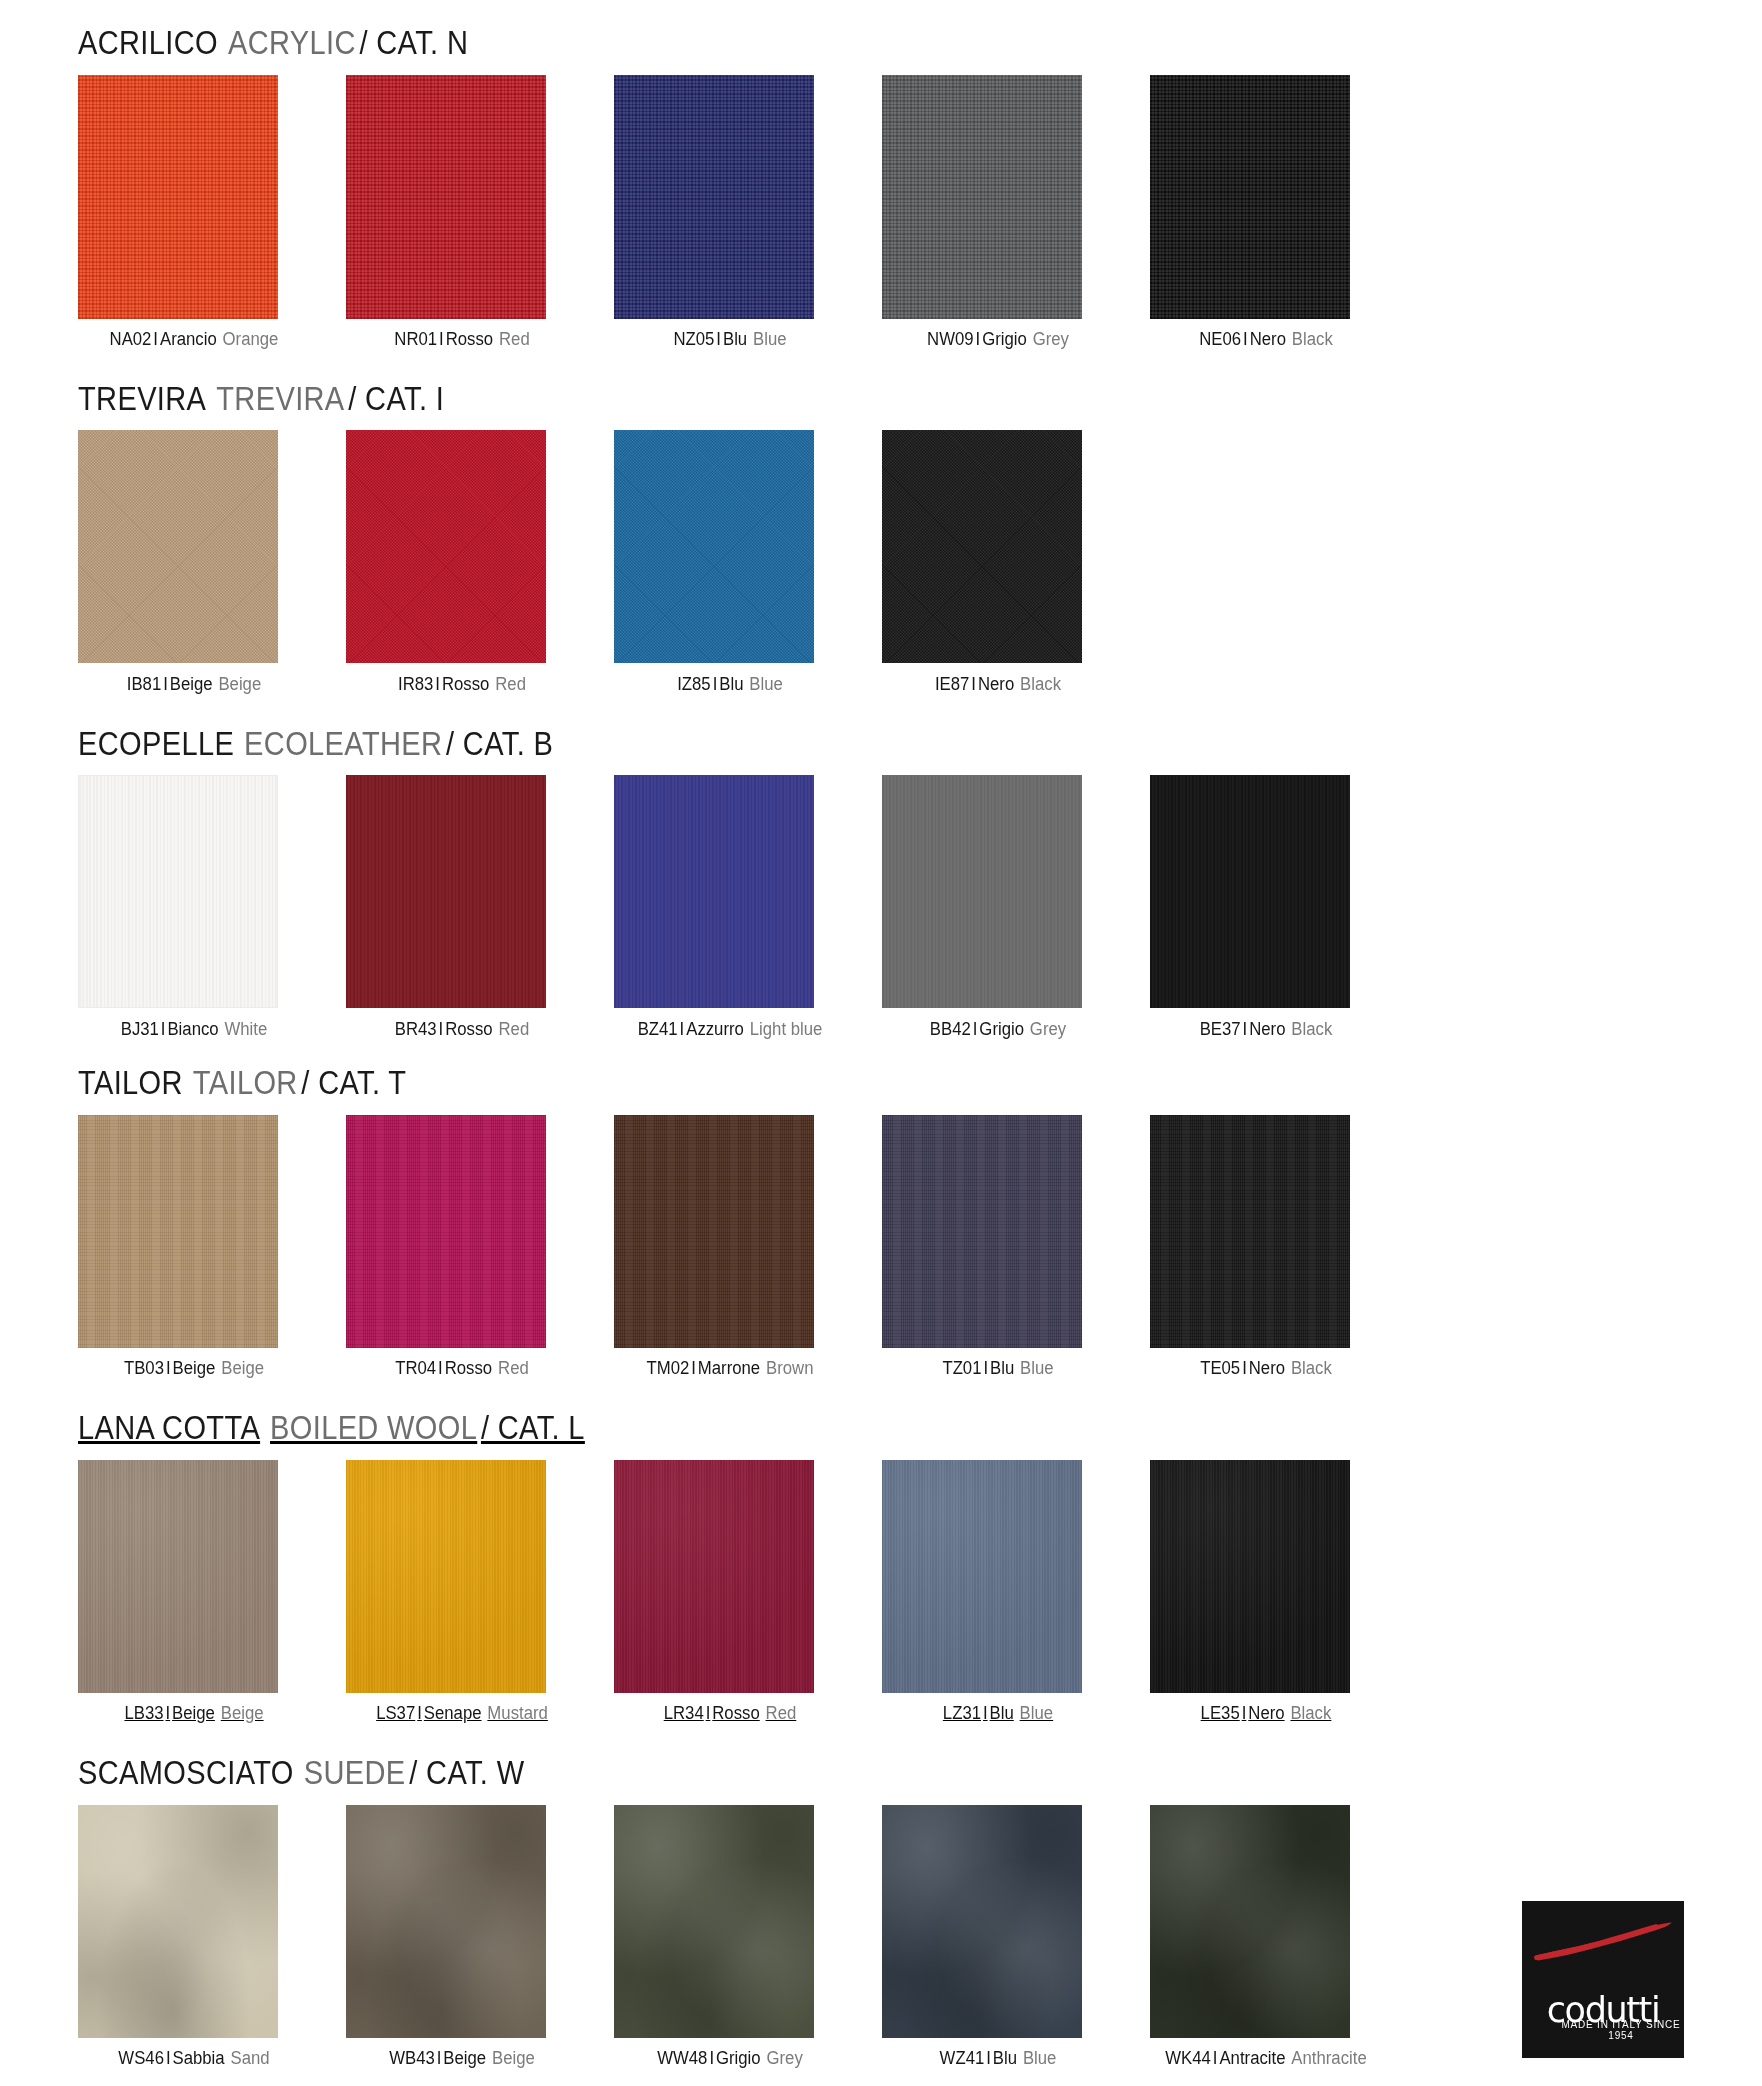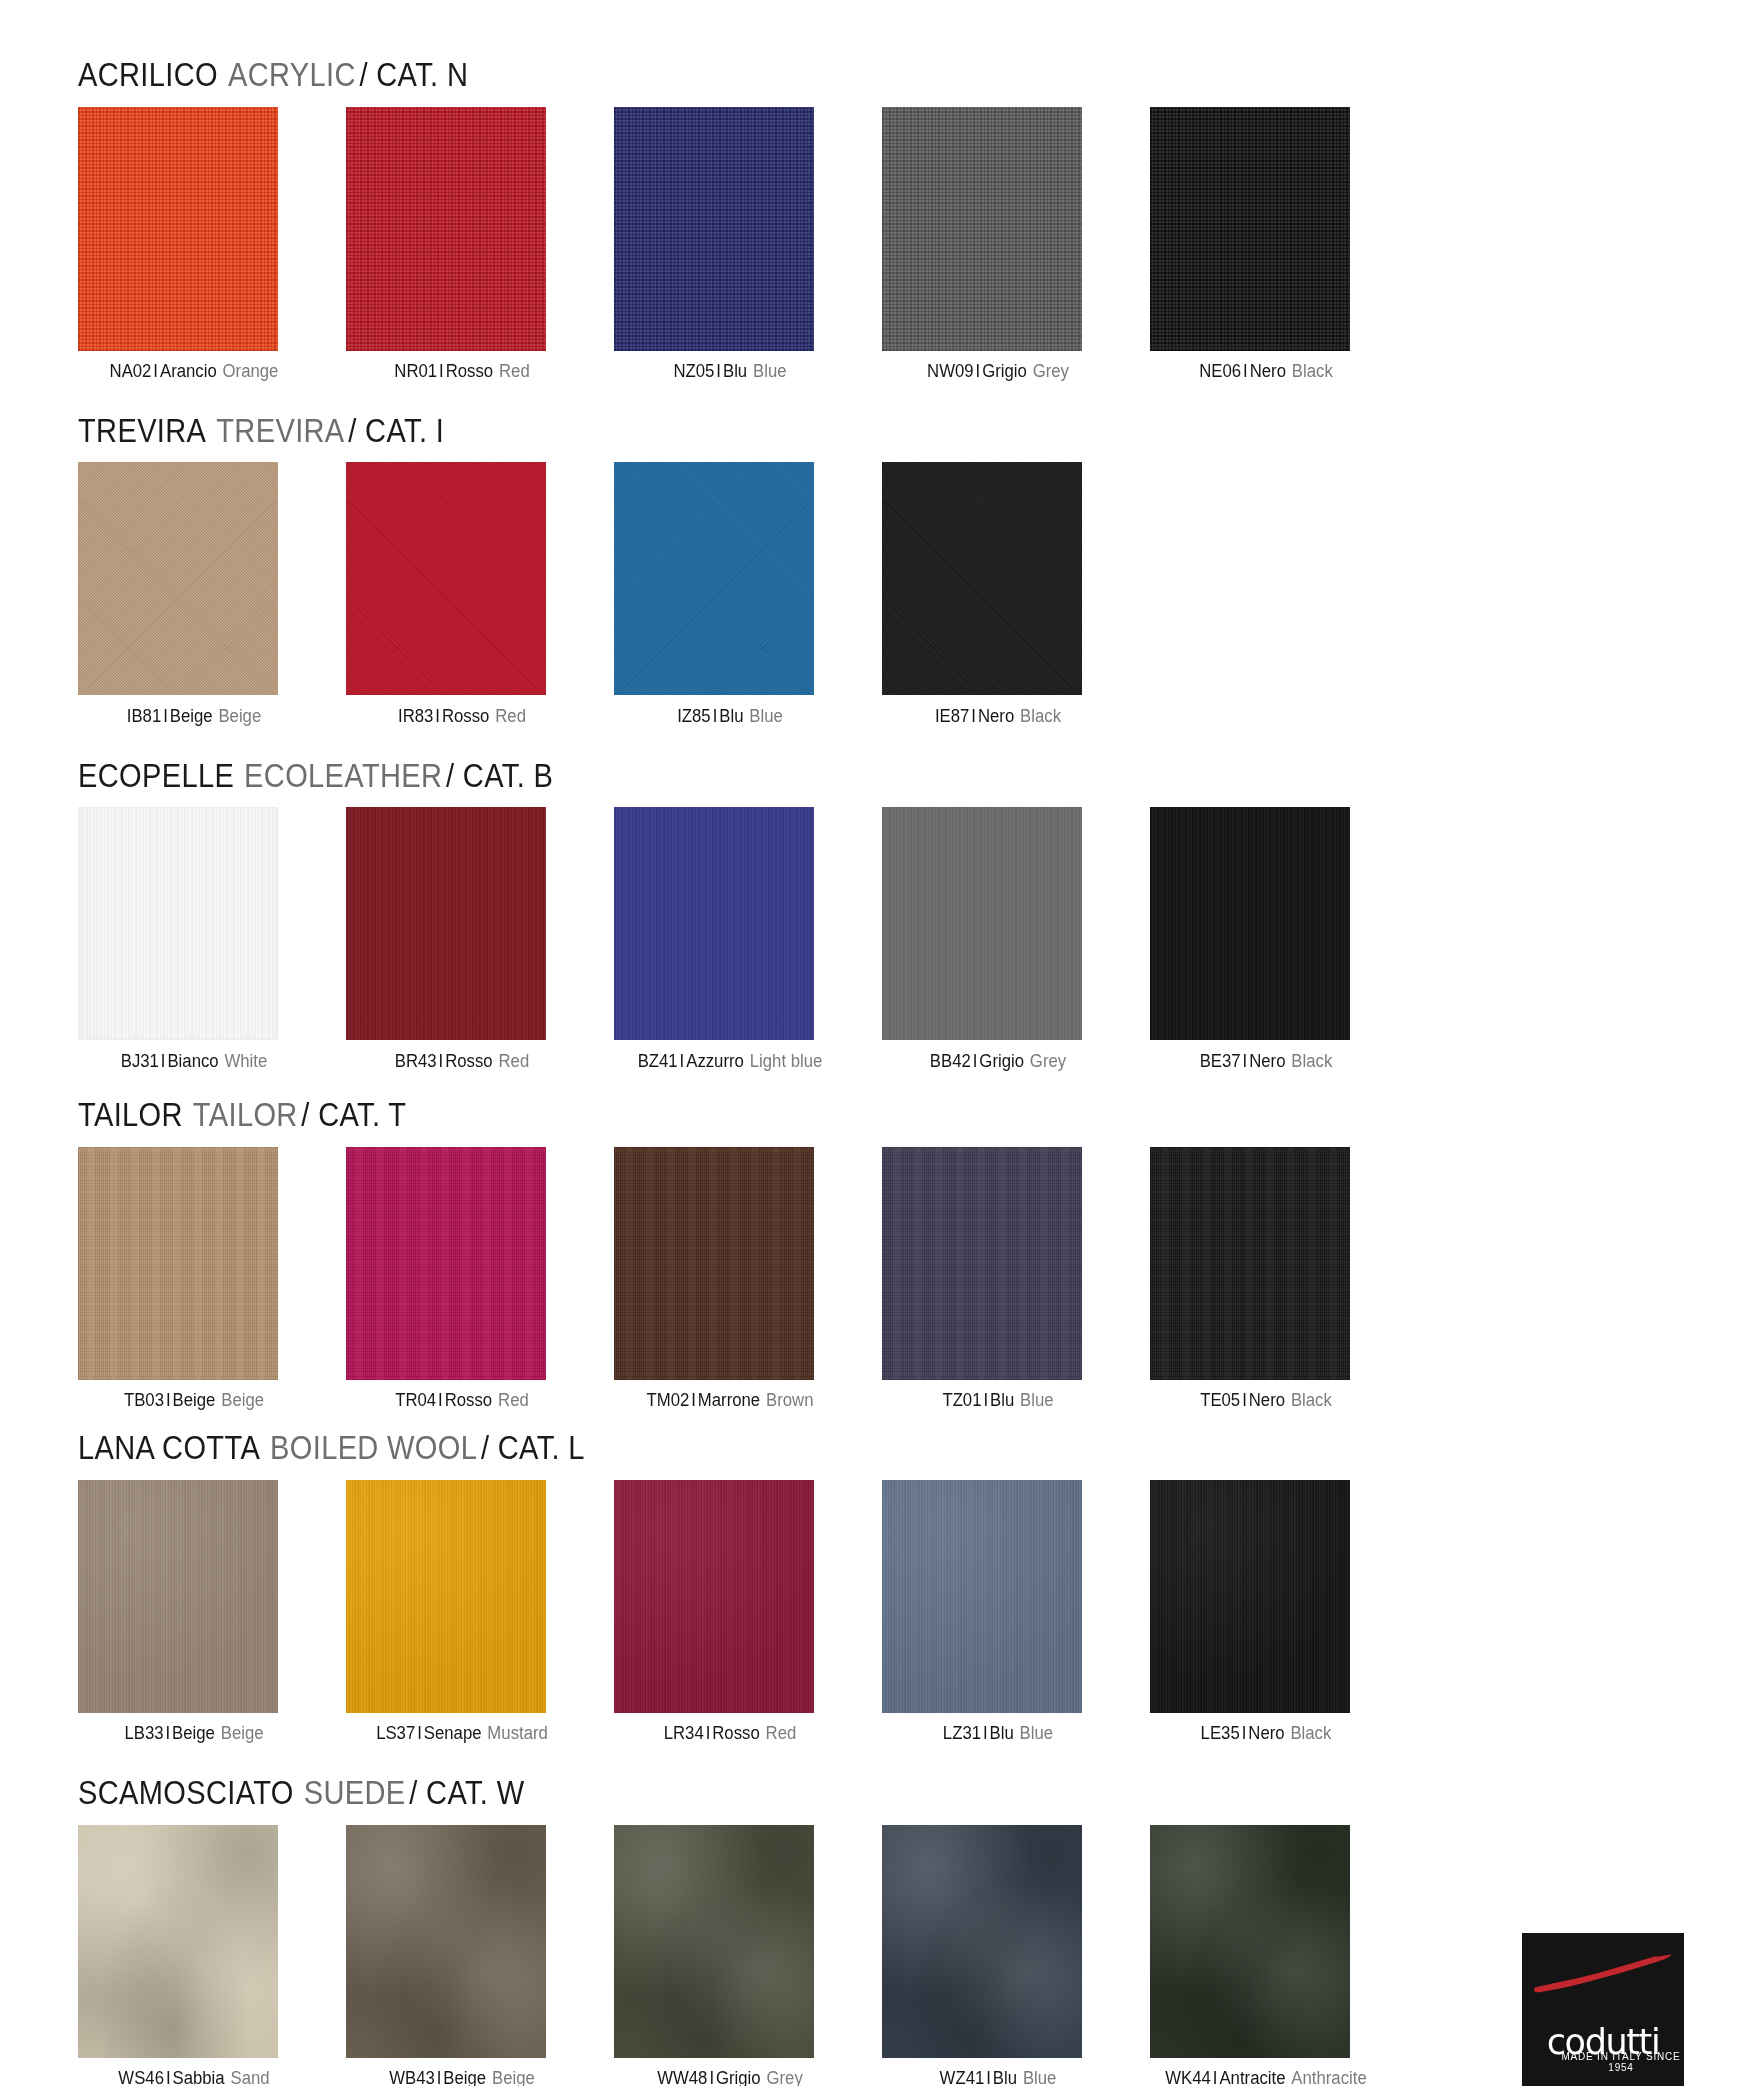--- a/index.html
+++ b/index.html
@@ -140,21 +140,21 @@
     font-family: "Liberation Sans", sans-serif;
     padding-left: 36px;
   }
 </style>
 </head>
 <body>
 
 <div class="page">
 
   <div id="groups-container">
-      <div class="group" style="margin-top: 56px;">
+      <div class="group" style="margin-top: 24px;">
         <div class="group-title"><span class="it">ACRILICO</span><span class="en">ACRYLIC</span><span class="cat">/ CAT. N</span></div>
         <div class="swatch-row">
           <div class="swatch-cell">
             <div class="swatch tex-weave" style="background: rgb(238, 65, 22); height: 244px;"></div>
             <div class="swatch-label"><span class="code">NA02</span><span class="sep">I</span><span class="it">Arancio</span><span class="en">Orange</span></div>
           </div>
           <div class="swatch-cell">
             <div class="swatch tex-weave" style="background: rgb(190, 22, 34); height: 244px;"></div>
             <div class="swatch-label"><span class="code">NR01</span><span class="sep">I</span><span class="it">Rosso</span><span class="en">Red</span></div>
           </div>
@@ -236,21 +236,21 @@
           <div class="swatch-cell">
             <div class="swatch tex-linen" style="background: rgb(59, 56, 80); height: 233px;"></div>
             <div class="swatch-label"><span class="code">TZ01</span><span class="sep">I</span><span class="it">Blu</span><span class="en">Blue</span></div>
           </div>
           <div class="swatch-cell">
             <div class="swatch tex-linen" style="background: rgb(21, 21, 21); height: 233px;"></div>
             <div class="swatch-label"><span class="code">TE05</span><span class="sep">I</span><span class="it">Nero</span><span class="en">Black</span></div>
           </div>
         </div>
       </div>
-      <div class="group" style="margin-top: 18px;">
+      <div class="group" style="margin-top: 30px; text-decoration: underline;">
         <div class="group-title"><span class="it">LANA COTTA</span><span class="en">BOILED WOOL</span><span class="cat">/ CAT. L</span></div>
         <div class="swatch-row">
           <div class="swatch-cell">
             <div class="swatch tex-wool" style="background: rgb(154, 136, 120); height: 233px;"></div>
             <div class="swatch-label"><span class="code">LB33</span><span class="sep">I</span><span class="it">Beige</span><span class="en">Beige</span></div>
           </div>
           <div class="swatch-cell">
             <div class="swatch tex-wool" style="background: rgb(229, 162, 11); height: 233px;"></div>
             <div class="swatch-label"><span class="code">LS37</span><span class="sep">I</span><span class="it">Senape</span><span class="en">Mustard</span></div>
           </div>

